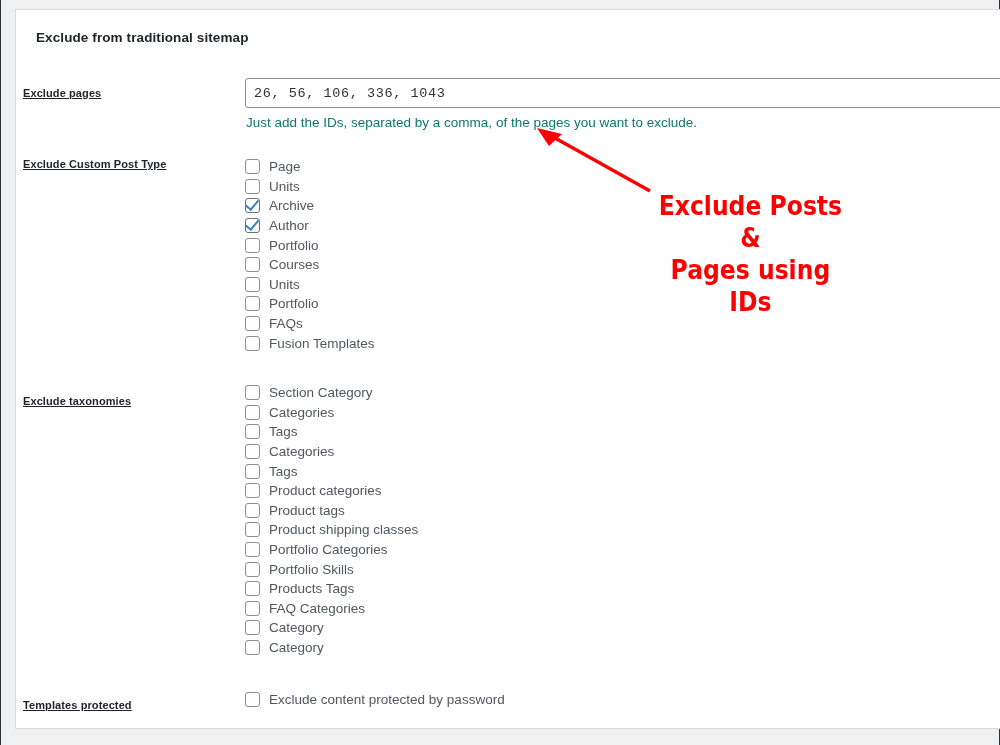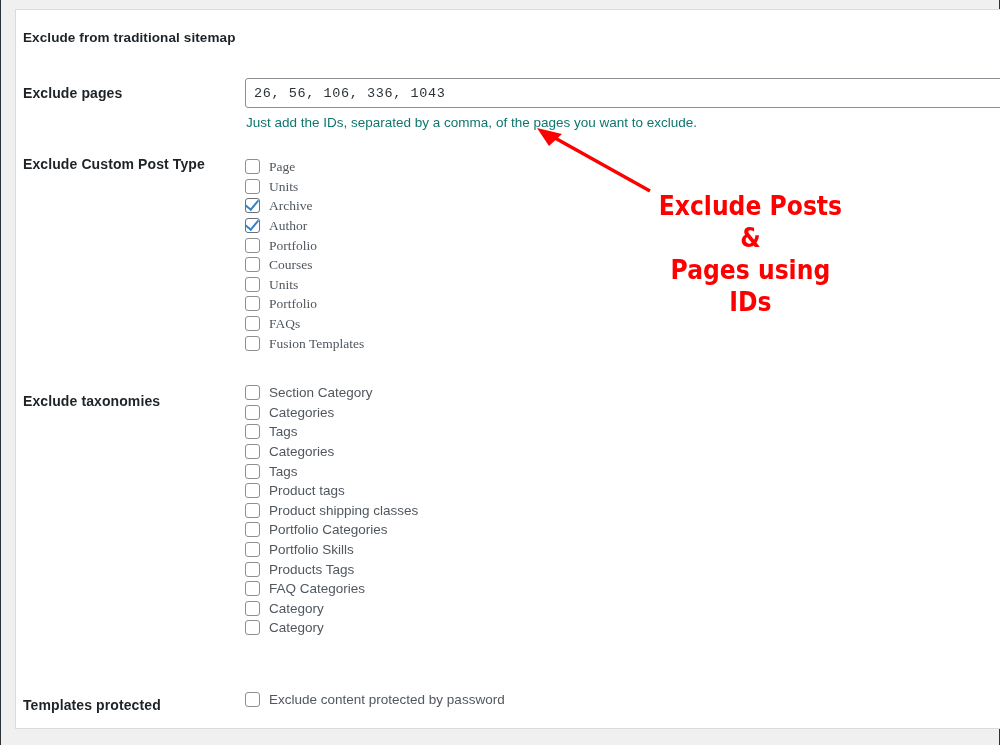--- a/index.html
+++ b/index.html
@@ -34,29 +34,30 @@
     background: #ffffff;
     border: 1px solid #dcdcde;
     border-right: none;
   }
 
   .field-label {
     position: absolute;
     left: 7px;
     width: 215px;
     color: #1d2327;
-    font-size: 14px;
+    font-size: 11px;
     font-weight: bold;
     line-height: 17px;
     letter-spacing: 0.1px;
+    text-decoration: underline;
   }
 
   .section-title {
     position: absolute;
-    left: 7px;
+    left: 20px;
     top: 20px;
     color: #1d2327;
     font-size: 13.5px;
     font-weight: bold;
     letter-spacing: 0.1px;
   }
 
   
   #exclude-pages-input {
     position: absolute;
@@ -163,21 +164,21 @@
     <div class="section-title">Exclude from traditional sitemap</div>
 
     <div class="field-label" style="top:75px;">Exclude pages</div>
 
     <input id="exclude-pages-input" type="text" value="26, 56, 106, 336, 1043" style="">
 
     <div id="exclude-pages-desc">Just add the IDs, separated by a comma, of the pages you want to exclude.</div>
 
     <div class="field-label" style="top:146px;">Exclude Custom Post Type</div>
 
-    <ul class="cb-list" style="top:147px;font-family:Liberation Serif, serif;">
+    <ul class="cb-list" style="top:147px;">
         <li class="cb-row">
           <span class="cb-box"></span>
           <span class="cb-label">Page</span>
         </li>
         <li class="cb-row">
           <span class="cb-box"></span>
           <span class="cb-label">Units</span>
         </li>
         <li class="cb-row checked">
           <span class="cb-box"></span>
@@ -228,20 +229,24 @@
           <span class="cb-box"></span>
           <span class="cb-label">Tags</span>
         </li>
         <li class="cb-row">
           <span class="cb-box"></span>
           <span class="cb-label">Categories</span>
         </li>
         <li class="cb-row">
           <span class="cb-box"></span>
           <span class="cb-label">Tags</span>
+        </li>
+        <li class="cb-row">
+          <span class="cb-box"></span>
+          <span class="cb-label">Product categories</span>
         </li>
         <li class="cb-row">
           <span class="cb-box"></span>
           <span class="cb-label">Product tags</span>
         </li>
         <li class="cb-row">
           <span class="cb-box"></span>
           <span class="cb-label">Product shipping classes</span>
         </li>
         <li class="cb-row">

